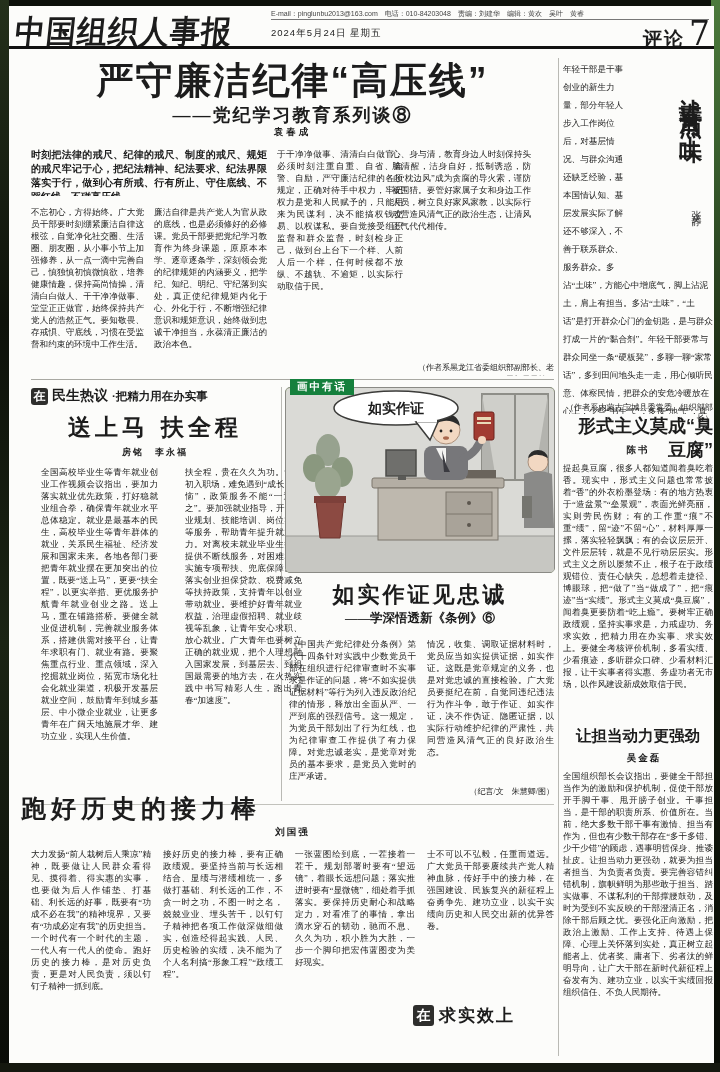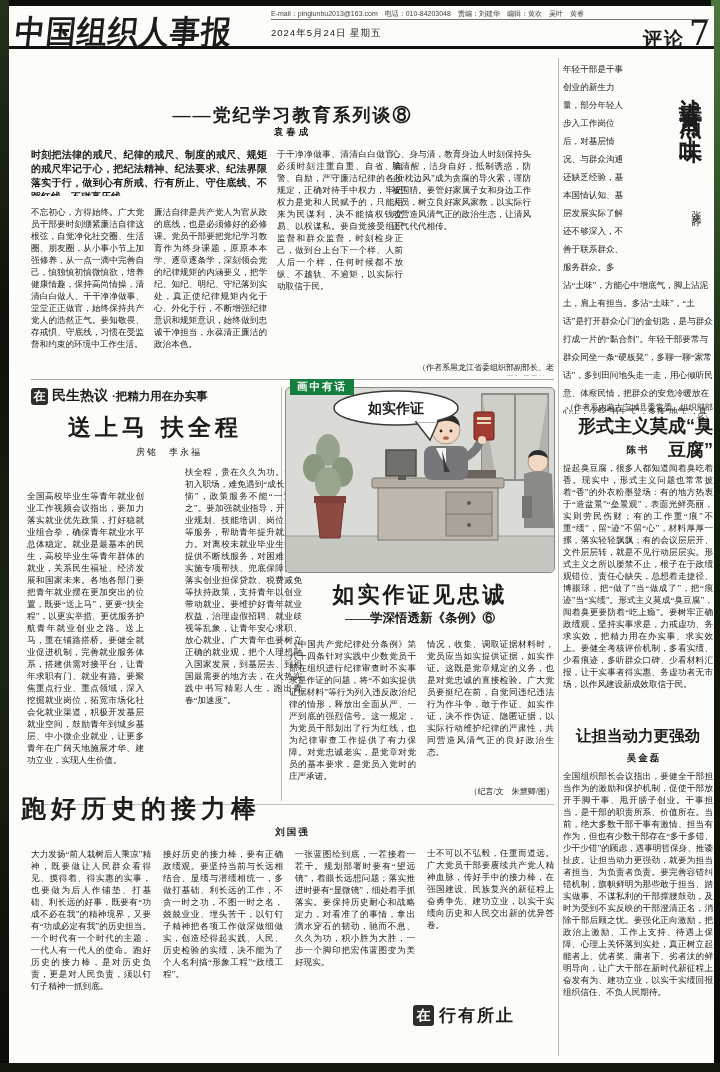--- a/index.html
+++ b/index.html
@@ -64,22 +64,22 @@
 
   
   .sec-head { position:absolute; left:22px; top:381px; display:flex; align-items:center; gap:4px; }
   .logo-box { width:17px; height:17px; background:#2e2e2c; color:#fff; border-radius:3px;
     font-size:12px; font-weight:900; display:flex; align-items:center; justify-content:center;
     font-family:"Liberation Sans", sans-serif; }
   .sec-label { font-family:"Liberation Sans", sans-serif; font-size:14px; font-weight:900; }
   .sec-label2 { font-family:"Liberation Sans", sans-serif; font-size:11.5px; font-weight:700; }
   .ms-title { position:absolute; left:22px; top:406px; width:248px; text-align:center;
     font-size:23px; font-weight:900; font-family:"DejaVu Serif", serif; letter-spacing:4px; }
-  .ms-authors { position:absolute; left:36px; top:440px; width:248px; text-align:center;
-    font-size:9px; font-weight:400; letter-spacing:2px; }
+  .ms-authors { position:absolute; left:22px; top:440px; width:248px; text-align:center;
+    font-size:9px; font-weight:700; letter-spacing:2px; }
 
   
   .cartoon-frame { position:absolute; left:276px; top:381px; width:270px; height:186px;
     border:1px solid #8a8a85; border-radius:5px; overflow:hidden; background:#4d7c0f; }
   .cartoon-badge { position:absolute; left:281px; top:373px; background:#15803d; color:#fff;
     font-size:10.5px; font-weight:700; padding:1px 7px; letter-spacing:2px; z-index:3;
     font-family:"Liberation Sans", sans-serif; }
   .ct-title { position:absolute; left:276px; top:574px; width:270px; text-align:center;
     font-size:22px; font-weight:900; font-family:"DejaVu Serif", serif; letter-spacing:3px; }
   .ct-sub { position:absolute; left:276px; top:604px; width:270px; text-align:center;
@@ -120,20 +120,21 @@
     <div class="brand">中国组织人事报</div>
     <div class="contact">E-mail：pinglunbu2013@163.com　电话：010-84203048　责编：刘建华　编辑：黄欢　吴叶　黄睿</div>
     <div class="contact-rule"></div>
     <div class="dateline">2024年5月24日 星期五</div>
     <div class="pageno">
       <span class="sec">评论</span>
       <span class="num">7</span>
     </div>
     <div class="masthead-rule"></div>
 
+    <div class="lead-title">严守廉洁纪律“高压线”</div>
     <div class="lead-sub">——党纪学习教育系列谈⑧</div>
     <div class="lead-author">袁春成</div>
     <div class="lede">时刻把法律的戒尺、纪律的戒尺、制度的戒尺、规矩的戒尺牢记于心，把纪法精神、纪法要求、纪法界限落实于行，做到心有所戒、行有所止、守住底线、不踩红线、不碰高压线</div>
     <div class="colx" style="left:145px; top:200px; width:113px; height:168px;">廉洁自律是共产党人为官从政的底线，也是必须修好的必修课。党员干部要把党纪学习教育作为终身课题，原原本本学、逐章逐条学，深刻领会党的纪律规矩的内涵要义，把学纪、知纪、明纪、守纪落到实处，真正使纪律规矩内化于心、外化于行，不断增强纪律意识和规矩意识，始终做到忠诚干净担当，永葆清正廉洁的政治本色。</div>
     <div class="colx" style="left:22px; top:200px; width:113px; height:168px;">不忘初心，方得始终。广大党员干部要时刻绷紧廉洁自律这根弦，自觉净化社交圈、生活圈、朋友圈，从小事小节上加强修养，从一点一滴中完善自己，慎独慎初慎微慎欲，培养健康情趣，保持高尚情操，清清白白做人、干干净净做事、堂堂正正做官，始终保持共产党人的浩然正气。要知敬畏、存戒惧、守底线，习惯在受监督和约束的环境中工作生活。</div>
     <div class="colx" style="left:268px; top:142px; width:126px; height:226px;">于干净净做事、清清白白做官，必须时刻注重自重、自省、自警、自励，严守廉洁纪律的各项规定，正确对待手中权力，牢记权力是党和人民赋予的，只能用来为民谋利，决不能搞权钱交易、以权谋私。要自觉接受组织监督和群众监督，时刻检身正己，做到台上台下一个样、人前人后一个样，任何时候都不放纵、不越轨、不逾矩，以实际行动取信于民。</div>
     <div class="colx" style="left:383px; top:142px; width:139px; height:214px;">心、身与清，教育身边人时刻保持头脑清醒，洁身自好，抵制诱惑，防止“枕边风”成为贪腐的导火索，谨防被围猎。要管好家属子女和身边工作人员，树立良好家风家教，以实际行动营造风清气正的政治生态，让清风正气代代相传。</div>
     <div class="colx attrib" style="left:406px; top:356px; width:139px; height:14px; font-size:8px;">（作者系黑龙江省委组织部副部长、老干部局局长）</div>
 
     <div class="vrule" style="left:549px; top:52px; height:998px;"></div>
@@ -152,21 +153,21 @@
     </div>
     <div class="youth-attrib">（作者系内蒙古宁城县委常委、组织部部长）</div>
 
     <div class="sec-head">
       <div class="logo-box">在</div>
       <span class="sec-label">民生热议</span>
       <span class="sec-label2">·把精力用在办实事</span>
     </div>
     <div class="ms-title">送上马 扶全程</div>
     <div class="ms-authors">房铭　李永福</div>
-    <div class="colx" style="left:18px; top:460px; width:117px; height:334px;margin-top:24px;">全国高校毕业生等青年就业创业工作视频会议指出，要加力落实就业优先政策，打好稳就业组合拳，确保青年就业水平总体稳定。就业是最基本的民生，高校毕业生等青年群体的就业，关系民生福祉、经济发展和国家未来。各地各部门要把青年就业摆在更加突出的位置，既要“送上马”，更要“扶全程”，以更实举措、更优服务护航青年就业创业之路。送上马，重在铺路搭桥。要健全就业促进机制，完善就业服务体系，搭建供需对接平台，让青年求职有门、就业有路。要聚焦重点行业、重点领域，深入挖掘就业岗位，拓宽市场化社会化就业渠道，积极开发基层就业空间，鼓励青年到城乡基层、中小微企业就业，让更多青年在广阔天地施展才华、建功立业，实现人生价值。</div>
+    <div class="colx" style="left:32px; top:460px; width:117px; height:334px;">全国高校毕业生等青年就业创业工作视频会议指出，要加力落实就业优先政策，打好稳就业组合拳，确保青年就业水平总体稳定。就业是最基本的民生，高校毕业生等青年群体的就业，关系民生福祉、经济发展和国家未来。各地各部门要把青年就业摆在更加突出的位置，既要“送上马”，更要“扶全程”，以更实举措、更优服务护航青年就业创业之路。送上马，重在铺路搭桥。要健全就业促进机制，完善就业服务体系，搭建供需对接平台，让青年求职有门、就业有路。要聚焦重点行业、重点领域，深入挖掘就业岗位，拓宽市场化社会化就业渠道，积极开发基层就业空间，鼓励青年到城乡基层、中小微企业就业，让更多青年在广阔天地施展才华、建功立业，实现人生价值。</div>
     <div class="colx" style="left:151px; top:460px; width:117px; height:334px;margin-left:25px;">扶全程，贵在久久为功。青年初入职场，难免遇到“成长的烦恼”，政策服务不能“一送了之”。要加强就业指导，开展职业规划、技能培训、岗位实习等服务，帮助青年提升就业能力。对离校未就业毕业生持续提供不断线服务，对困难群体实施专项帮扶、兜底保障。要落实创业担保贷款、税费减免等扶持政策，支持青年以创业带动就业。要维护好青年就业权益，治理虚假招聘、就业歧视等乱象，让青年安心求职、放心就业。广大青年也要树立正确的就业观，把个人理想融入国家发展，到基层去、到祖国最需要的地方去，在火热实践中书写精彩人生，跑出青春“加速度”。</div>
 
     <div class="cartoon-badge">画中有话</div>
     <div class="cartoon-frame">
       <svg width="268" height="184" viewBox="0 0 268 184">
         <rect x="0" y="0" width="268" height="184" fill="#dadad6"></rect>
         <rect x="0" y="148" width="268" height="36" fill="#c7c7c2"></rect>
         <line x1="0" y1="148" x2="268" y2="148" stroke="#9a9a95" stroke-width="1"></line>
 
         <g>
@@ -241,20 +242,20 @@
 
     <div class="mo-title">让担当动力更强劲</div>
     <div class="mo-author">吴金磊</div>
     <div class="colx" style="left:554px; top:764px; width:150px; height:282px;">全国组织部长会议指出，要健全干部担当作为的激励和保护机制，促使干部放开手脚干事、甩开膀子创业。干事担当，是干部的职责所系、价值所在。当前，绝大多数干部干事有激情、担当有作为，但也有少数干部存在“多干多错、少干少错”的顾虑，遇事明哲保身、推诿扯皮。让担当动力更强劲，就要为担当者担当、为负责者负责。要完善容错纠错机制，旗帜鲜明为那些敢于担当、踏实做事、不谋私利的干部撑腰鼓劲，及时为受到不实反映的干部澄清正名，消除干部后顾之忧。要强化正向激励，把政治上激励、工作上支持、待遇上保障、心理上关怀落到实处，真正树立起能者上、优者奖、庸者下、劣者汰的鲜明导向，让广大干部在新时代新征程上奋发有为、建功立业，以实干实绩回报组织信任、不负人民期待。</div>
 
     <div class="re-title">跑好历史的接力棒</div>
     <div class="re-author">刘国强</div>
     <div class="colx" style="left:22px; top:842px; width:120px; height:206px;">大力发扬“前人栽树后人乘凉”精神，既要做让人民群众看得见、摸得着、得实惠的实事，也要做为后人作铺垫、打基础、利长远的好事，既要有“功成不必在我”的精神境界，又要有“功成必定有我”的历史担当。一个时代有一个时代的主题，一代人有一代人的使命。跑好历史的接力棒，是对历史负责，更是对人民负责，须以钉钉子精神一抓到底。</div>
     <div class="colx" style="left:154px; top:842px; width:120px; height:206px;">接好历史的接力棒，要有正确政绩观。要坚持当前与长远相结合、显绩与潜绩相统一，多做打基础、利长远的工作，不贪一时之功，不图一时之名，兢兢业业、埋头苦干，以钉钉子精神把各项工作做深做细做实，创造经得起实践、人民、历史检验的实绩，决不能为了个人名利搞“形象工程”“政绩工程”。</div>
     <div class="colx" style="left:286px; top:842px; width:120px; height:206px;">一张蓝图绘到底，一茬接着一茬干。规划部署时要有“望远镜”，着眼长远想问题；落实推进时要有“显微镜”，细处着手抓落实。要保持历史耐心和战略定力，对看准了的事情，拿出滴水穿石的韧劲，驰而不息、久久为功，积小胜为大胜，一步一个脚印把宏伟蓝图变为美好现实。</div>
-    <div class="colx" style="left:418px; top:842px; width:127px; height:206px;font-family:Liberation Mono, monospace;">士不可以不弘毅，任重而道远。广大党员干部要赓续共产党人精神血脉，传好手中的接力棒，在强国建设、民族复兴的新征程上奋勇争先、建功立业，以实干实绩向历史和人民交出新的优异答卷。</div>
+    <div class="colx" style="left:418px; top:842px; width:127px; height:206px;">士不可以不弘毅，任重而道远。广大党员干部要赓续共产党人精神血脉，传好手中的接力棒，在强国建设、民族复兴的新征程上奋勇争先、建功立业，以实干实绩向历史和人民交出新的优异答卷。</div>
     <div class="forum">
       <div class="logo-box">在</div>
-      <span class="forum-label">行有所止</span>
+      <span class="forum-label">求实效上</span>
     </div>
 
   </div>
 </div>
 
 </body></html>

